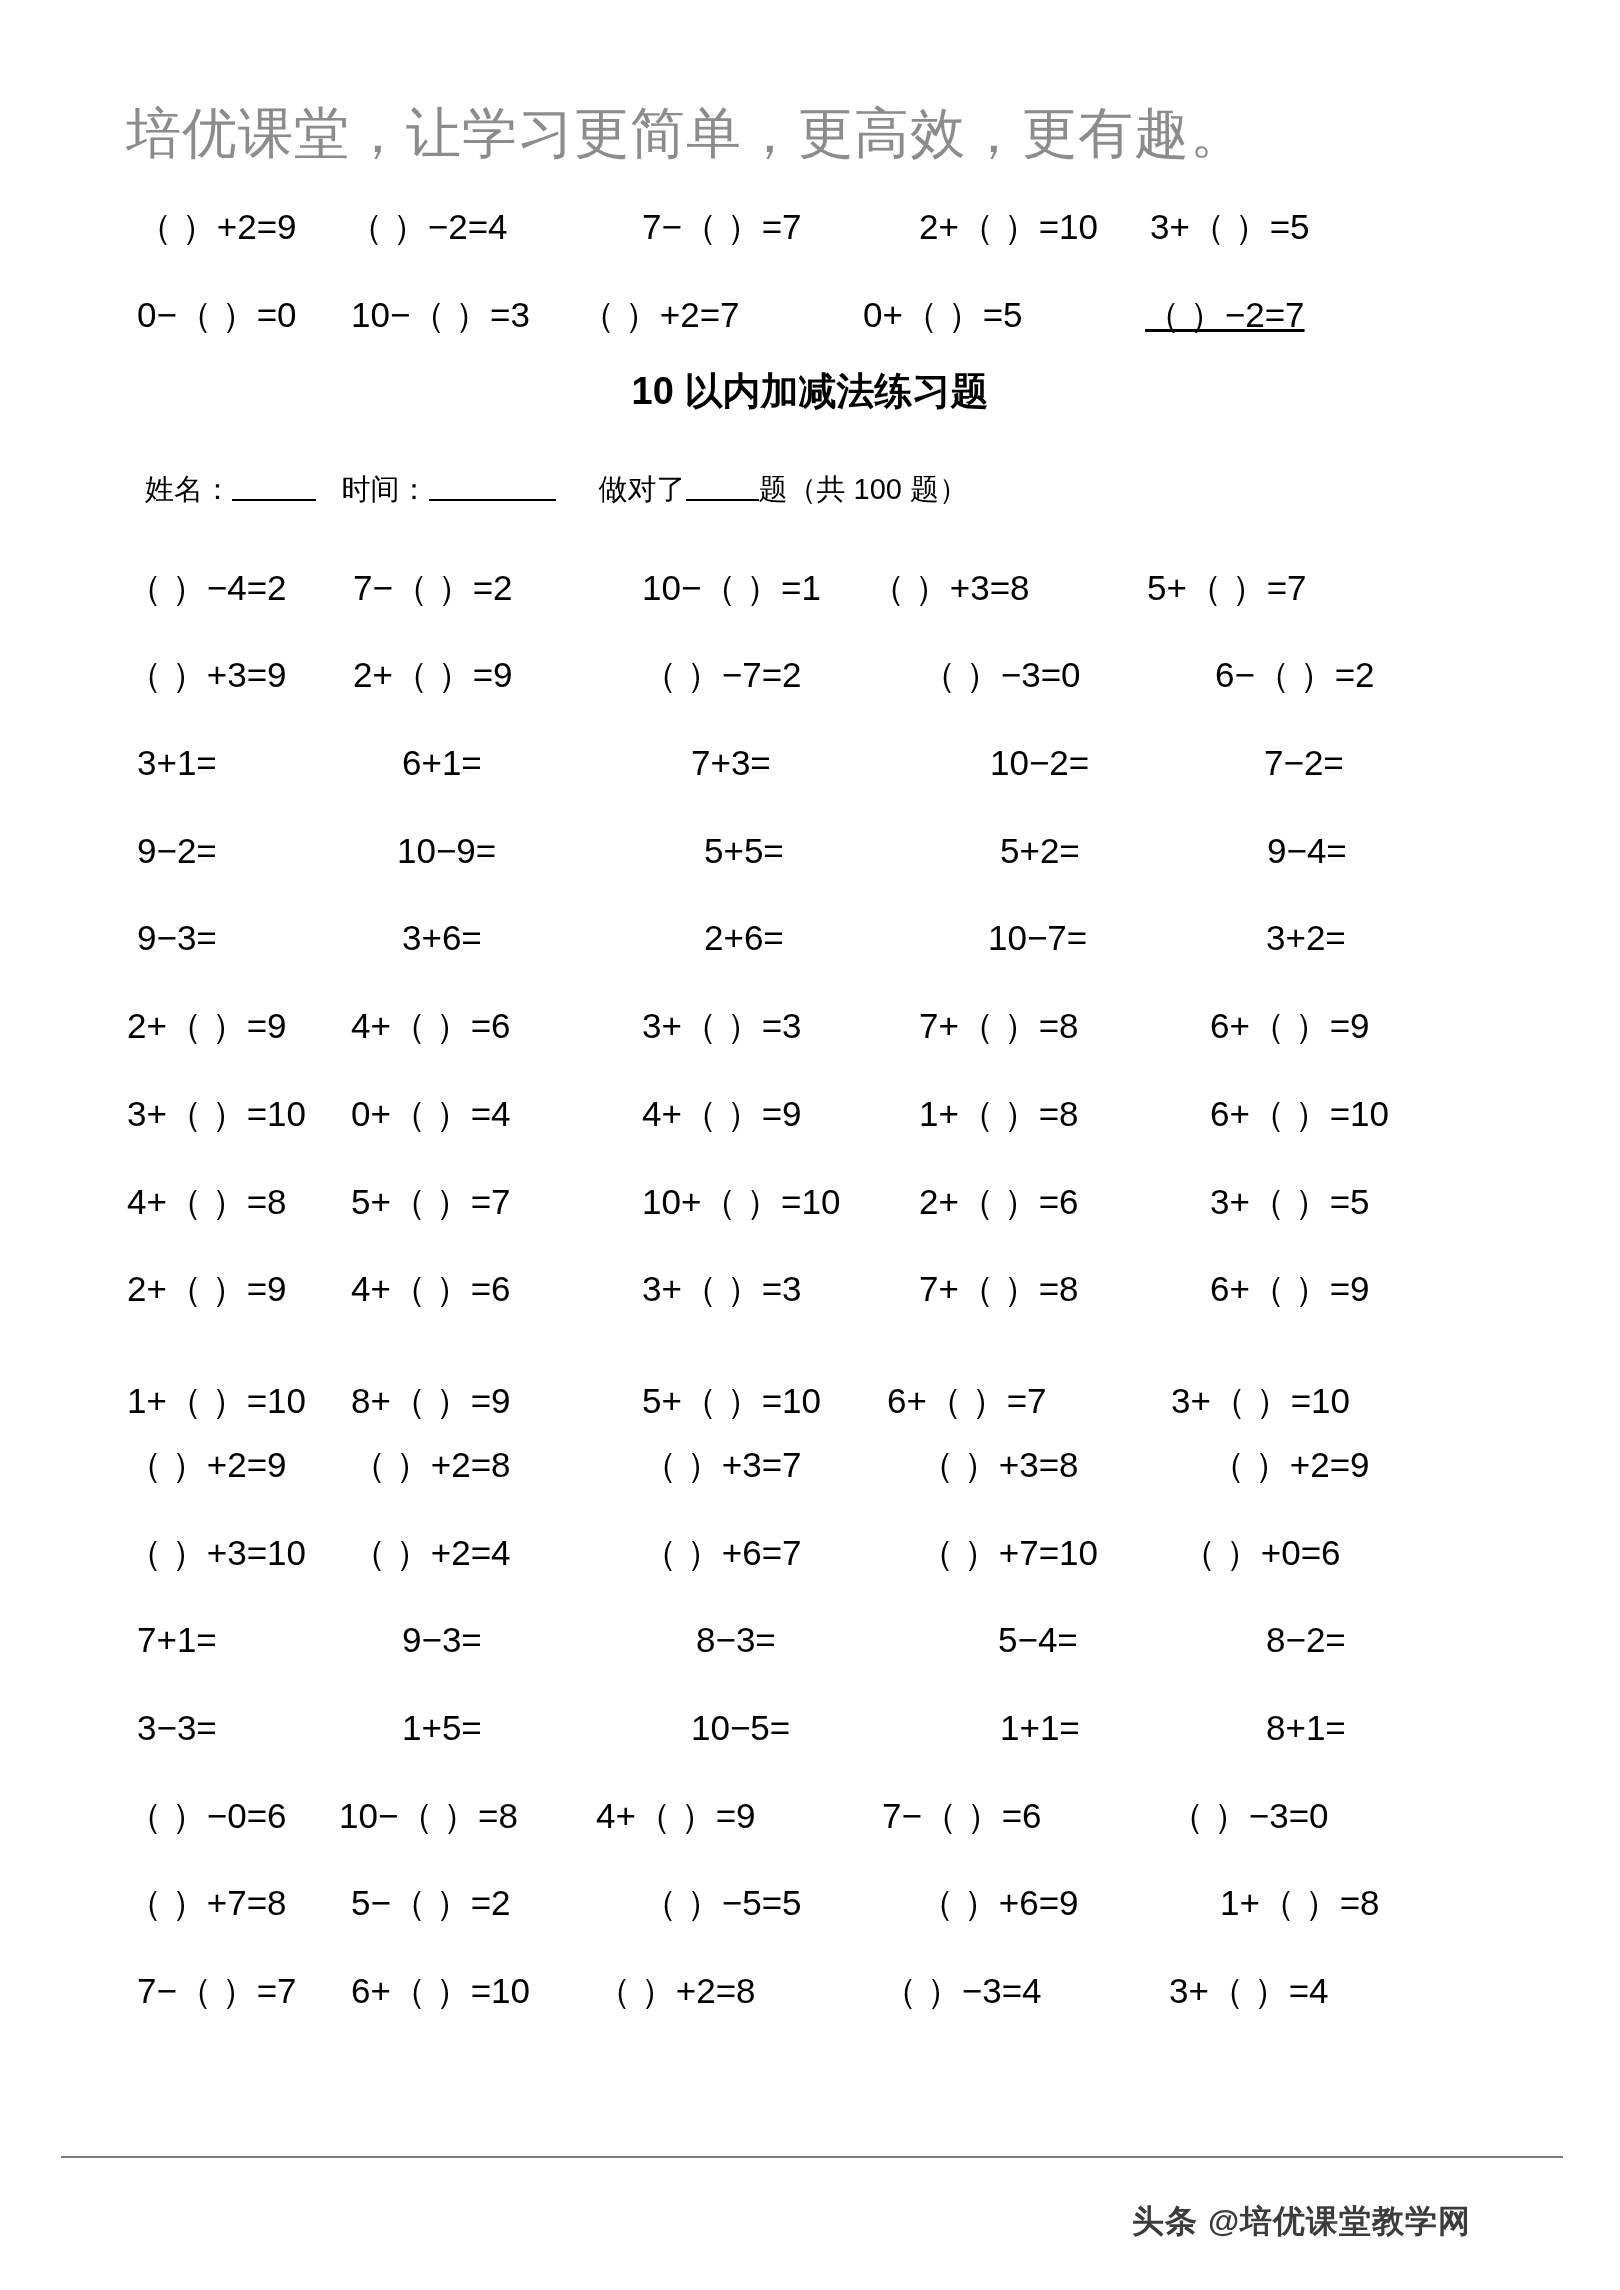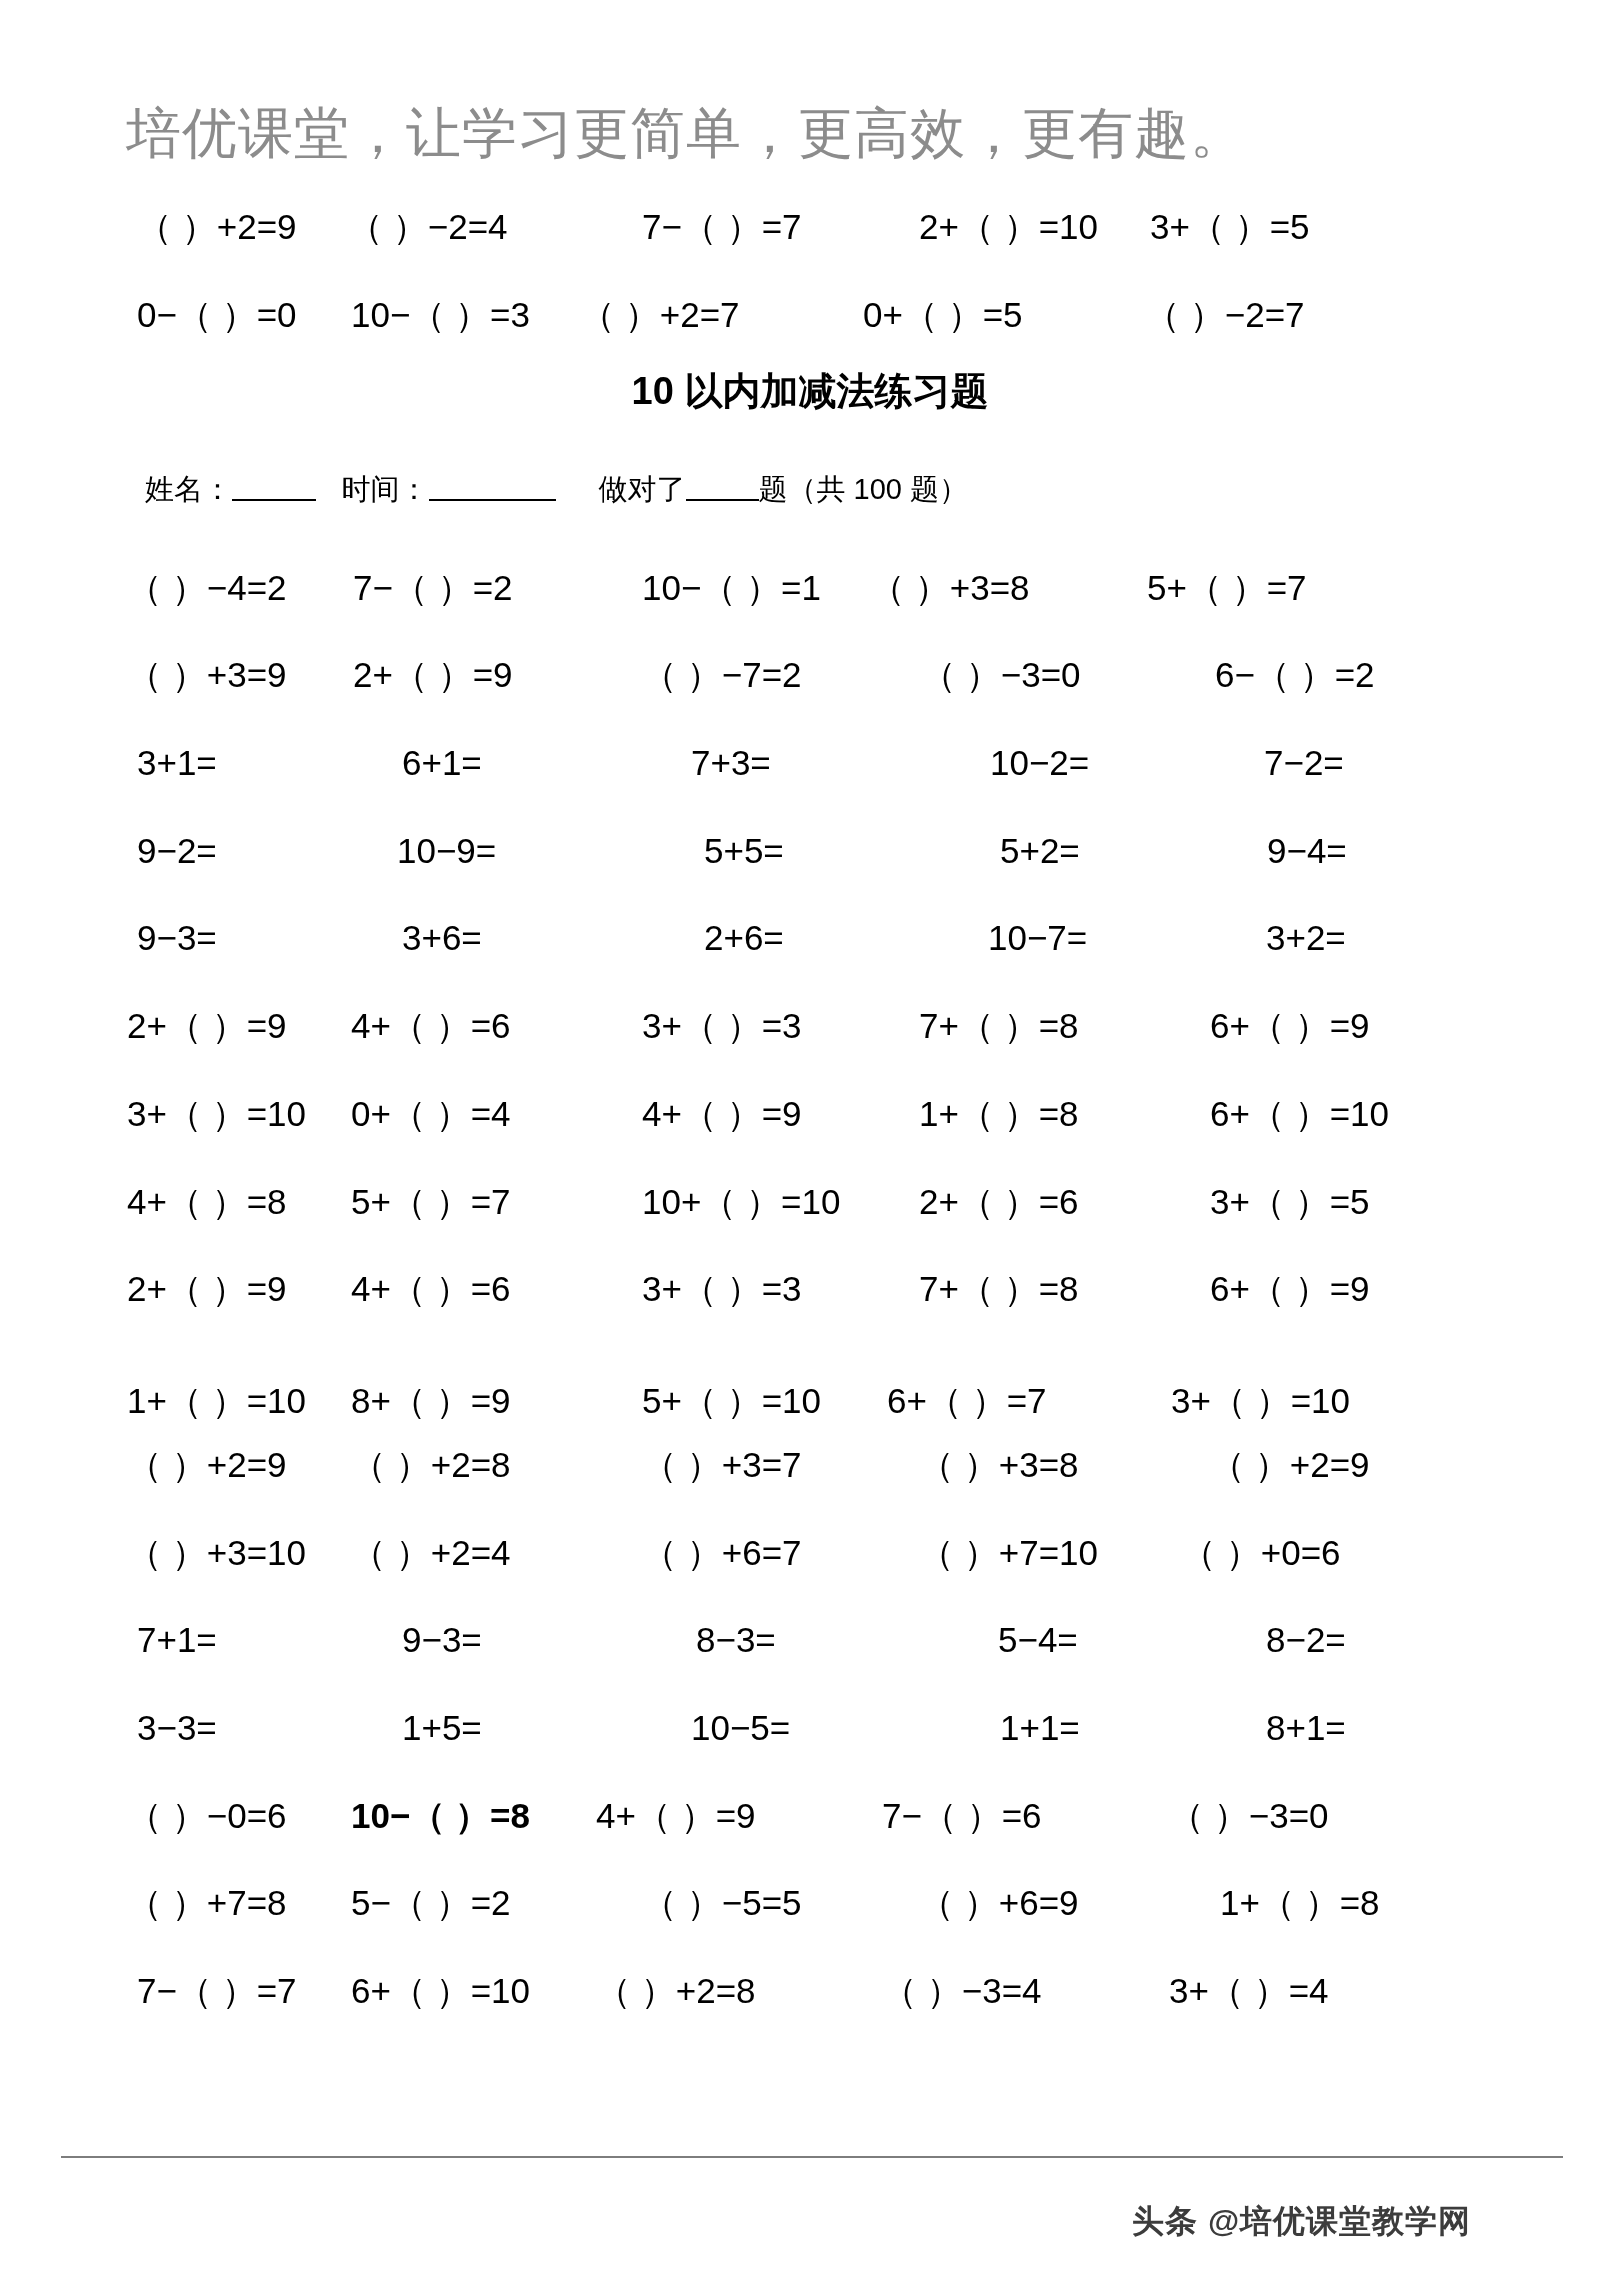--- a/index.html
+++ b/index.html
@@ -135,21 +135,21 @@
         <span class="cell" style="left: 348px;">（ ）−2=4</span>
         <span class="cell" style="left: 642px;">7−（ ）=7</span>
         <span class="cell" style="left: 919px;">2+（ ）=10</span>
         <span class="cell" style="left: 1150px;">3+（ ）=5</span>
       </div>
       <div class="prow" style="top: 292px;">
         <span class="cell" style="left: 137px;">0−（ ）=0</span>
         <span class="cell" style="left: 351px;">10−（ ）=3</span>
         <span class="cell" style="left: 580px;">（ ）+2=7</span>
         <span class="cell" style="left: 863px;">0+（ ）=5</span>
-        <span class="cell" style="left: 1145px;">（ ）−2=7</span>
+        <span class="cell" style="left: 1145px; text-decoration: underline;">（ ）−2=7</span>
       </div>
     </div>
 
   <div class="sheet-title">10 以内加减法练习题</div>
 
   <div class="info-line">
     <span class="seg">姓名：</span><span class="blank w-name"></span><span class="gap-s"></span><span class="seg">时间：</span><span class="blank w-time"></span><span class="gap-m"></span><span class="seg">做对了</span><span class="blank w-score"></span><span class="seg">题</span><span class="seg">（共 100 题）</span>
   </div>
 
   <div id="main-rows-host">
@@ -246,21 +246,21 @@
       </div>
       <div class="prow" style="top: 1705px;">
         <span class="cell" style="left: 137px;">3−3=</span>
         <span class="cell" style="left: 402px;">1+5=</span>
         <span class="cell" style="left: 691px;">10−5=</span>
         <span class="cell" style="left: 1000px;">1+1=</span>
         <span class="cell" style="left: 1266px;">8+1=</span>
       </div>
       <div class="prow" style="top: 1793px;">
         <span class="cell" style="left: 127px;">（ ）−0=6</span>
-        <span class="cell" style="left: 351px; font-weight: bold;">10−（ ）=8</span>
+        <span class="cell" style="left: 339px;">10−（ ）=8</span>
         <span class="cell" style="left: 596px;">4+（ ）=9</span>
         <span class="cell" style="left: 882px;">7−（ ）=6</span>
         <span class="cell" style="left: 1169px;">（ ）−3=0</span>
       </div>
       <div class="prow" style="top: 1880px;">
         <span class="cell" style="left: 127px;">（ ）+7=8</span>
         <span class="cell" style="left: 351px;">5−（ ）=2</span>
         <span class="cell" style="left: 642px;">（ ）−5=5</span>
         <span class="cell" style="left: 919px;">（ ）+6=9</span>
         <span class="cell" style="left: 1220px;">1+（ ）=8</span>

